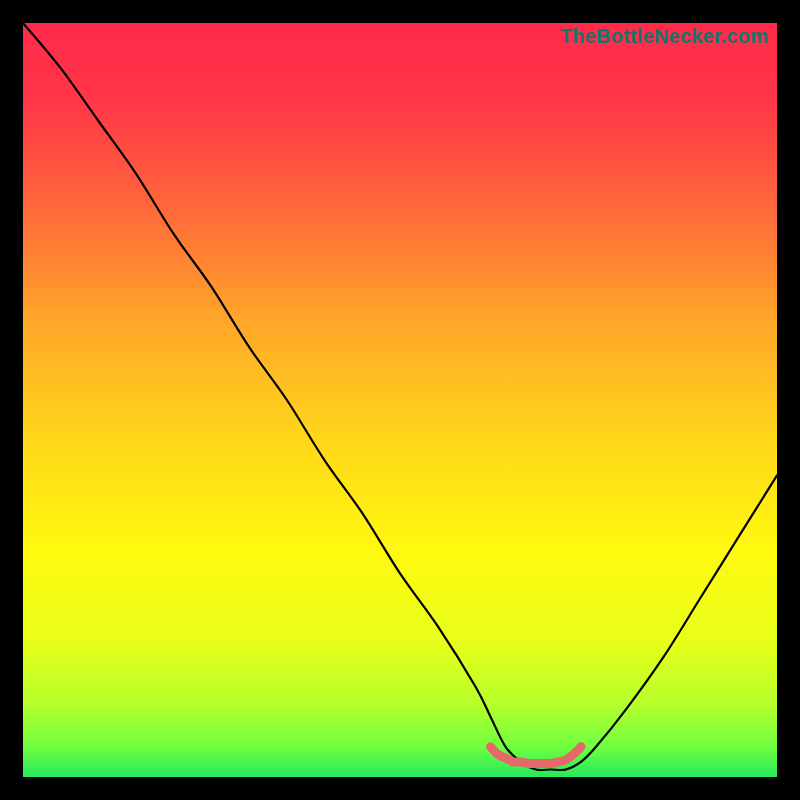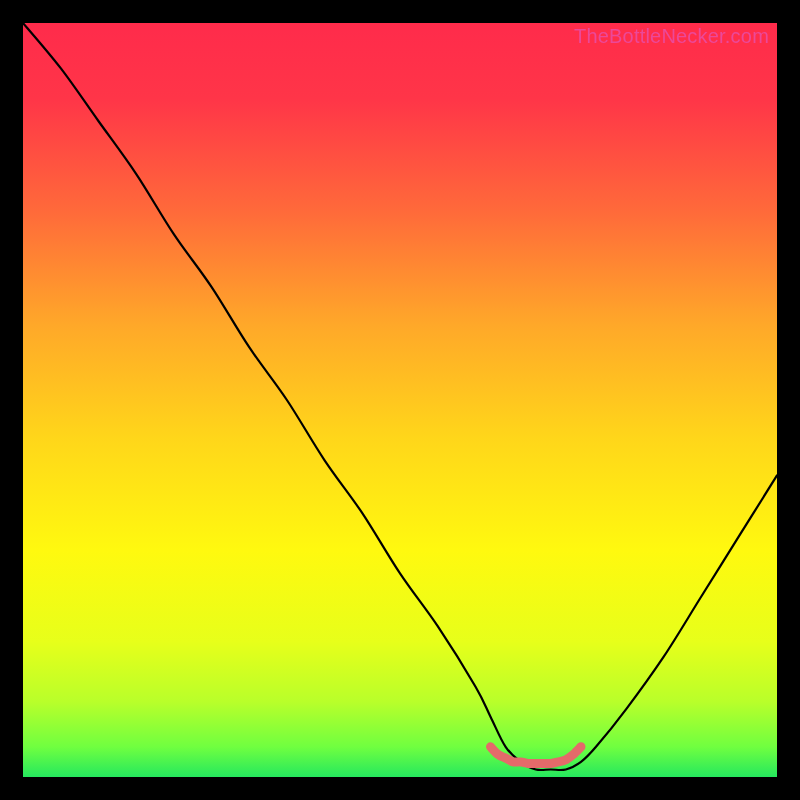--- a/index.html
+++ b/index.html
@@ -22,23 +22,23 @@
     left: 23px;
     top: 23px;
     width: 754px;
     height: 754px;
     overflow: hidden;
   }
   .watermark {
     position: absolute;
     top: 2px;
     right: 8px;
-    color: #ec4899;
+    color: #0f766e;
     font-size: 20px;
-    font-weight: normal;
+    font-weight: bold;
     letter-spacing: 0.2px;
     z-index: 5;
   }
   svg { display: block; }
 </style>
 </head>
 <body>
 
 <div class="frame">
   <div class="plot">

